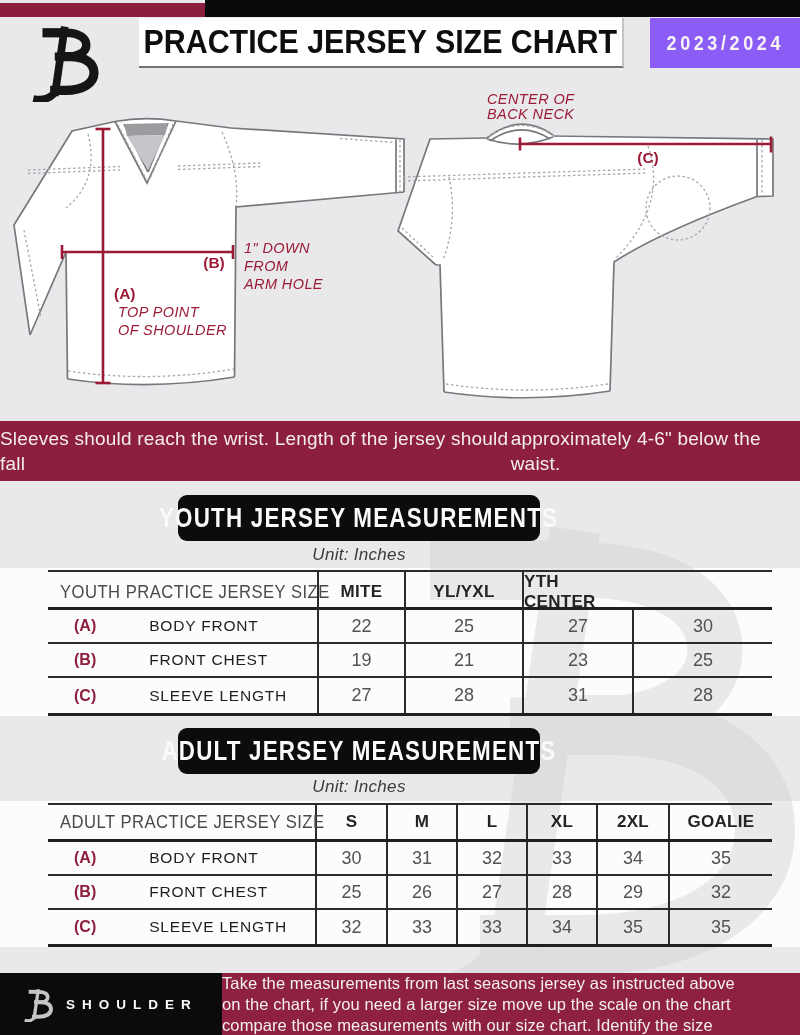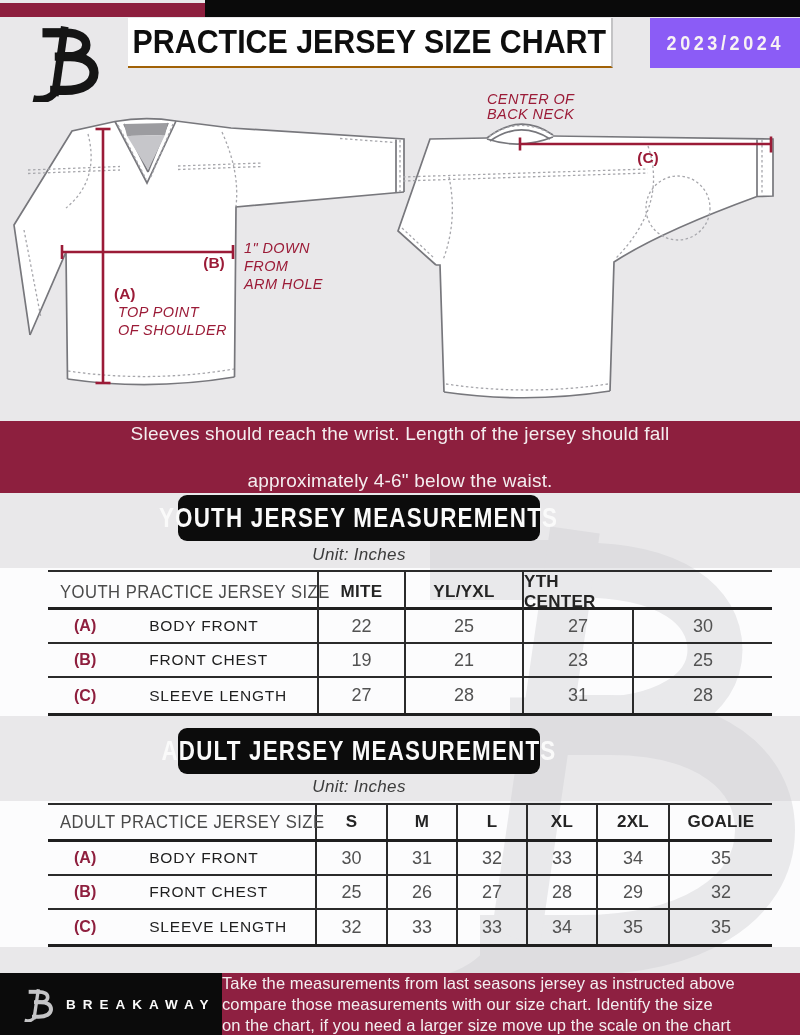--- a/index.html
+++ b/index.html
@@ -6,22 +6,22 @@
   *{box-sizing:border-box;}
   #page{
     position:relative;width:800px;height:1035px;margin:0 auto;
     background:#e9e8ea;overflow:hidden;
     font-family:"Liberation Sans",sans-serif;
   }
   
   .strip-black{position:absolute;left:205px;top:0;width:595px;height:17px;background:#0a0a0a;}
   .strip-maroon{position:absolute;left:0;top:3px;width:205px;height:14px;background:#8d1f3e;}
   .title-box{
-    position:absolute;left:128px;top:18px;width:485px;height:50px;background:#ffffff;
-    border-right:2px solid #c3c3c5;border-bottom:2px solid #a16207;
+    position:absolute;left:139px;top:18px;width:485px;height:50px;background:#ffffff;
+    border-right:2px solid #c3c3c5;border-bottom:2px solid #737373;
     display:flex;align-items:center;justify-content:center;
   }
   .title-box span{
     font-size:33px;font-weight:bold;color:#0e0e0e;letter-spacing:0px;
     transform:scaleX(0.92);transform-origin:center;white-space:nowrap;
   }
   .year-box{
     position:absolute;left:650px;top:18px;width:150px;height:50px;background:#8b5cf6;
     display:flex;align-items:center;justify-content:center;
   }
@@ -30,22 +30,22 @@
     transform:scaleX(0.9);white-space:nowrap;
   }
   .logo-main{position:absolute;left:26px;top:22px;width:76px;height:80px;}
   
   .diagram-svg{position:absolute;left:0;top:0;width:800px;height:420px;}
   .diagram-svg text{font-family:"Liberation Sans",sans-serif;}
   .d-key{font-weight:bold;font-size:15.5px;fill:#9b1b37;}
   .d-desc{font-style:italic;font-size:14.5px;fill:#9b1b37;letter-spacing:0.4px;}
   
   .banner{
-    position:absolute;left:0;top:421px;width:800px;height:72px;background:#8d1f3e;
-    display:flex;flex-direction:column;align-items:center;justify-content:space-between;
+    position:absolute;left:0;top:421px;width:800px;height:60px;background:#8d1f3e;
+    display:flex;flex-direction:row;align-items:center;justify-content:flex-end;
     color:#f4edef;font-size:19px;line-height:25px;letter-spacing:0.2px;
   }
   
   .band{position:absolute;left:0;width:800px;background:#fcfcfd;}
   .band1{top:568px;height:148px;}
   .band2{top:801px;height:146px;}
   
   .watermark{position:absolute;left:330px;top:500px;width:480px;height:520px;opacity:0.42;z-index:1;}
   
   .sec-box{
@@ -334,22 +334,22 @@
     <div class="footer-black">
       <svg class="footer-logo" viewBox="0 0 96 104">
         <g fill="none" stroke="#c5c5c7" stroke-linecap="butt">
           <path d="M20 14 H52" stroke-width="12"></path>
           <path d="M50 14 C68 14 77 21 77 30 C77 39 67 45 52 45 L36 45" stroke-width="11"></path>
           <path d="M40 45 L56 45 C76 45 87 54 87 66 C87 80 72 89 50 89 L30 89" stroke-width="12"></path>
           <path d="M49 6 L36 96" stroke-width="10"></path>
           <path d="M38 88 C34 98 22 103 8 100" stroke-width="10"></path>
         </g>
       </svg>
-      <span class="footer-brand">BREAKAWAY</span>
+      <span class="footer-brand">SHOULDER</span>
     </div>
     <div class="footer-maroon">
       <div>Take the measurements from last seasons jersey as instructed above</div>
+      <div>on the chart, if you need a larger size move up the scale on the chart</div>
       <div>compare those measurements  with our size chart. Identify the size</div>
-      <div>on the chart, if you need a larger size move up the scale on the chart</div>
     </div>
   </div>
 
 </div>
 
 </body></html>

